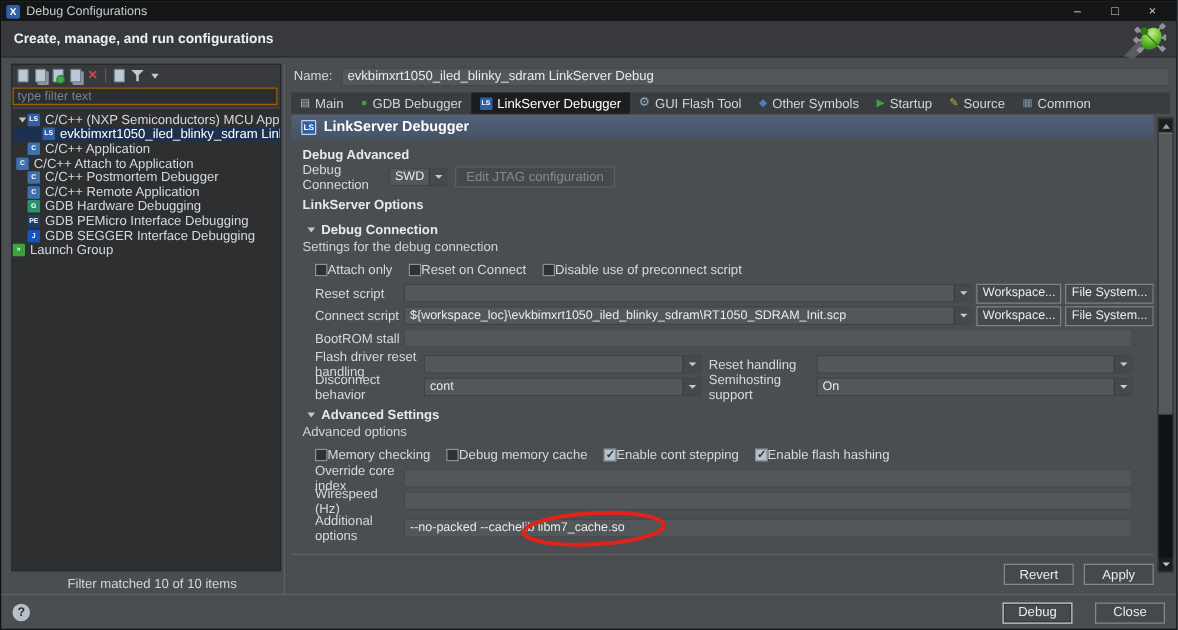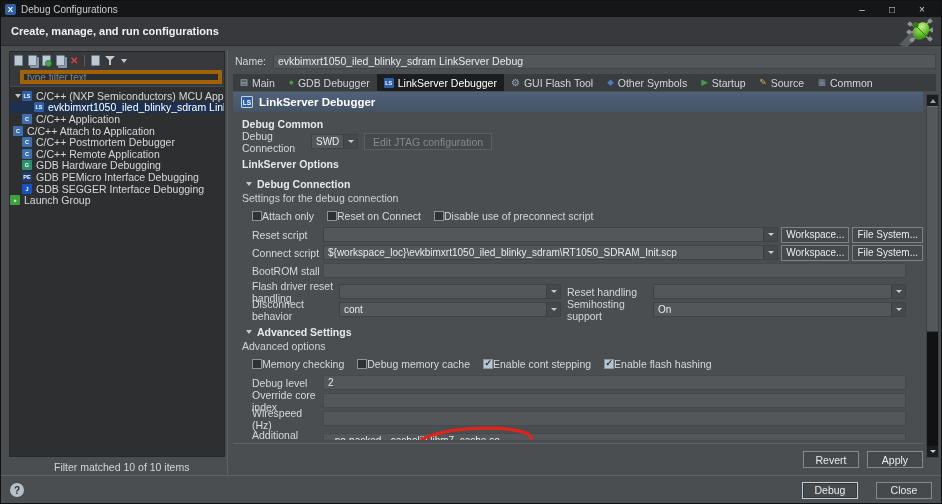--- a/index.html
+++ b/index.html
@@ -39,21 +39,21 @@
     background:#3fae49; border-radius:50%; border:1px solid #2a7a33; }
   .doc-ic.dup { box-shadow:2px 2px 0 #8a97a2; }
   .del-ic { color:#d8453f; font-weight:bold; font-size:10px; line-height:10px; }
   .t-sep { width:1px; height:11px; background:#5a5e60; margin:0 1px; }
   .funnel-wrap { width:11px; height:11px; position:relative; }
   .funnel-wrap::before { content:""; position:absolute; left:0; top:1px; width:0; height:0;
     border-left:5px solid transparent; border-right:5px solid transparent; border-top:5px solid #c3c9cd; }
   .funnel-wrap::after { content:""; position:absolute; left:4px; top:5px; width:2px; height:5px; background:#c3c9cd; }
   .caret-down { width:0; height:0; border-left:3.5px solid transparent; border-right:3.5px solid transparent;
     border-top:4px solid #c3c9cd; }
-  .filter-input { margin:1px 2px 2px 10px; height:14px; background:#2b2e30; border:4px solid #a16207;
+  .filter-input { margin:1px 2px 2px 0; height:14px; background:#2b2e30; border:1px solid #a16207;
     color:#d6d9db; font-size:10px; padding:0 3px; font-family:"Liberation Sans",sans-serif; }
   .filter-input::placeholder { color:#7d8285; }
   .tree { flex:1; background:#2d2f31; border-top:1px solid #46494c; padding-top:3px; font-size:10.5px; overflow:hidden; }
   .tree-item { display:flex; align-items:center; height:11.6px; padding-left:3px; white-space:nowrap; color:#d6d9db; }
   .tree-item .tw { width:9px; display:flex; justify-content:center; flex-shrink:0; }
   .exp { width:0; height:0; border-left:3.5px solid transparent; border-right:3.5px solid transparent;
     border-top:4px solid #c0c4c6; }
   .tree-ic { width:10px; height:10px; font-size:5.5px; font-weight:bold; color:#fff; display:flex;
     align-items:center; justify-content:center; border-radius:1px; margin-right:4px; flex-shrink:0; }
   .ic-ls { background:#2f5fa8; }
@@ -301,21 +301,21 @@
           <span>Common</span>
         </div>
       </div>
 
       <div class="content">
         <div class="band">
           <span class="ls-sq">LS</span>
           <span class="band-title">LinkServer Debugger</span>
         </div>
 
-        <div class="sec-title">Debug Common</div>
+        <div class="sec-title">Debug Advanced</div>
 
         <div class="row">
           <span class="lbl lbl66">Debug Connection</span>
           <div class="combo swd">
             <span class="val">SWD</span>
             <span class="arr">
                 <i class="tri"></i>
               </span>
           </div>
           <div class="btn disabled">Edit JTAG configuration</div>
@@ -427,26 +427,20 @@
           <span class="cb-item">
             <span class="cb checked"></span>
             <span>Enable cont stepping</span>
           </span>
           <span class="cb-item">
             <span class="cb checked"></span>
             <span>Enable flash hashing</span>
           </span>
         </div>
 
-        <div class="row ind end17">
-          <span class="lbl lbl71">Debug level</span>
-          <div class="fld">
-            <span>2</span>
-          </div>
-        </div>
         <div class="row ind end17">
           <span class="lbl lbl71">Override core index</span>
           <div class="fld">
             <span></span>
           </div>
         </div>
         <div class="row ind end17">
           <span class="lbl lbl71">Wirespeed (Hz)</span>
           <div class="fld">
             <span></span>

